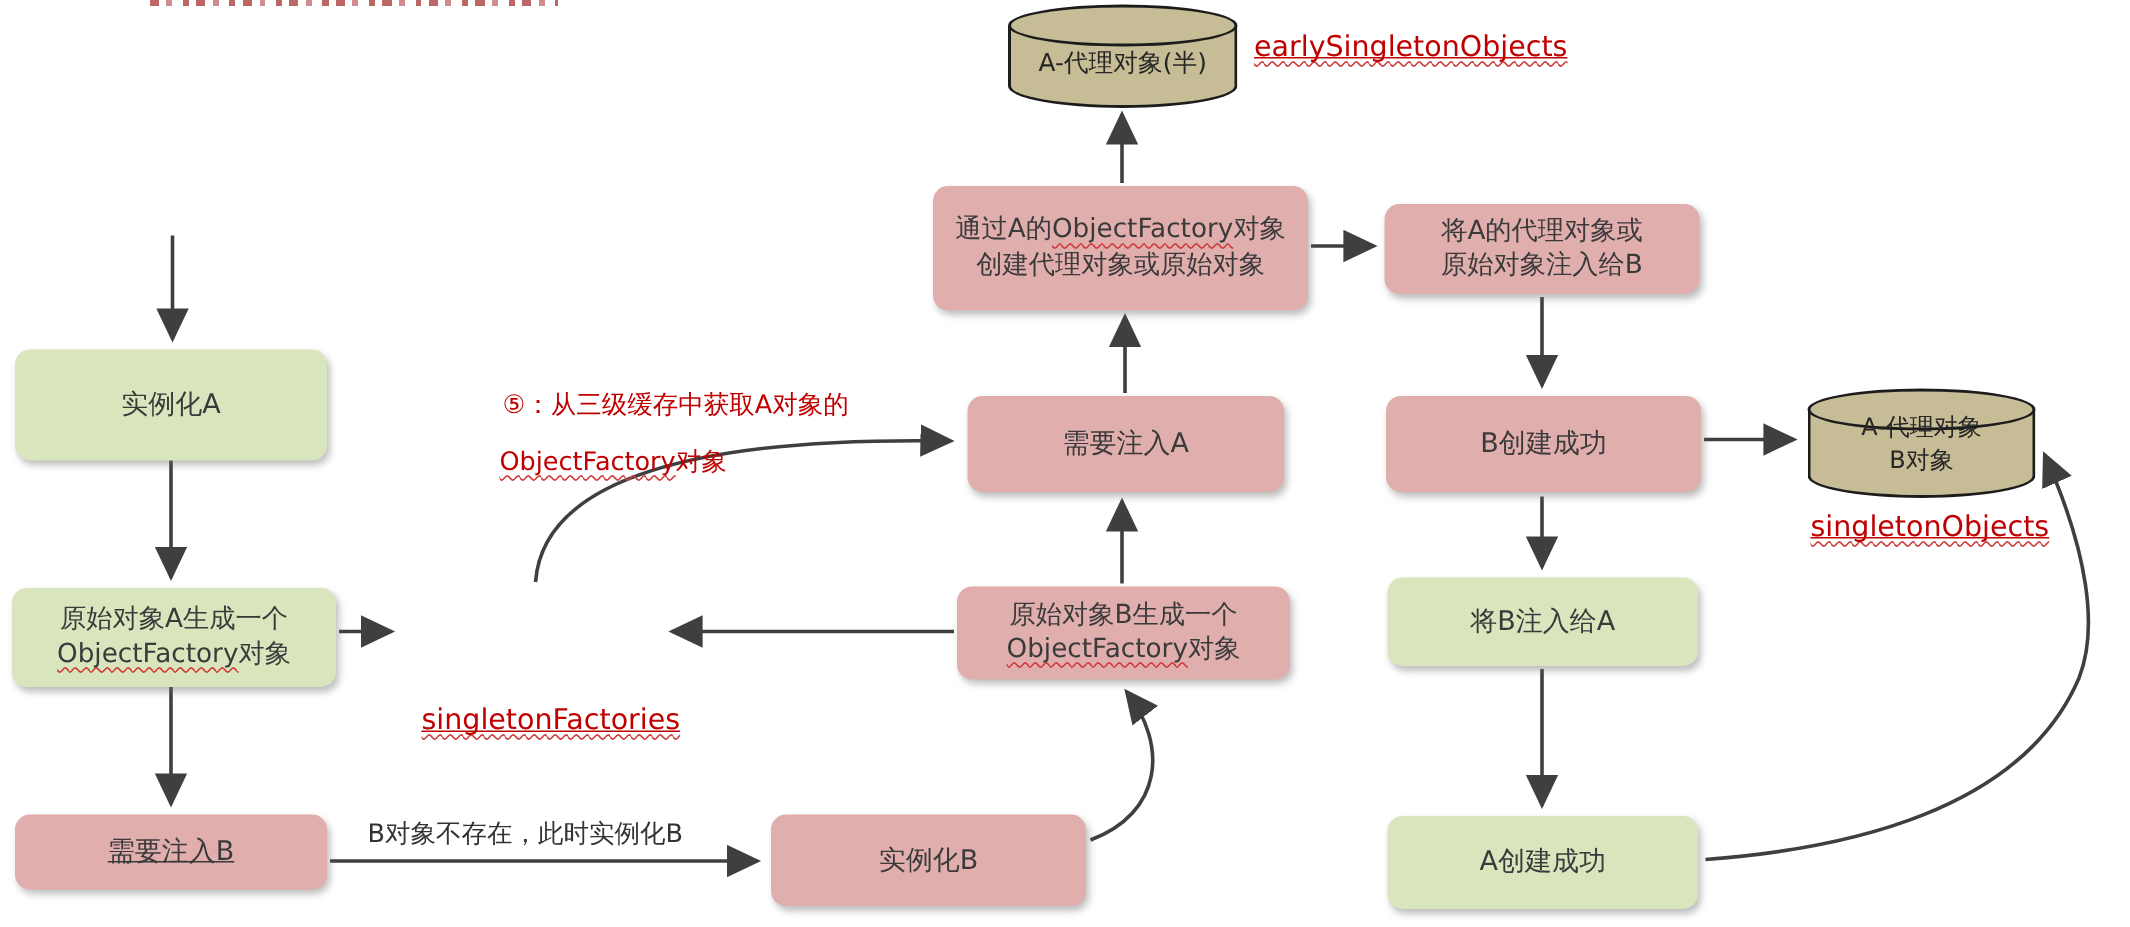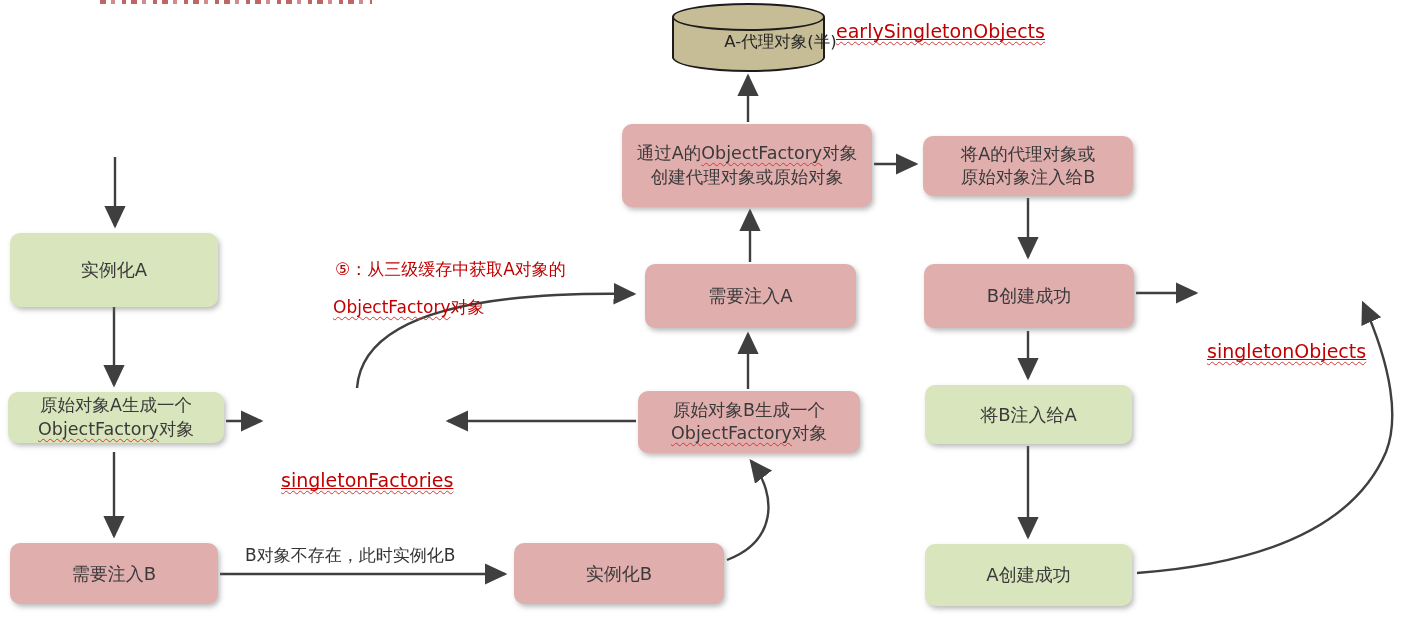--- a/index.html
+++ b/index.html
@@ -19,21 +19,21 @@
   .cyl{
     position:absolute;z-index:2;background:#c6bd96;border:2.3px solid #1c1c1c;border-top:none;
     border-radius:0 0 78px 78px / 0 0 15px 15px;box-sizing:border-box;
   }
   .cyl::before{
     content:"";position:absolute;top:-14px;left:-2.3px;right:-2.3px;height:28px;
     background:#c6bd96;border:2.3px solid #1c1c1c;border-radius:50%;box-sizing:border-box;
   }
   .cyl-text{
     position:relative;z-index:3;width:100%;text-align:center;color:#262626;
-    font-size:16px;line-height:1.45;padding-left:32px;
+    font-size:16px;line-height:1.45;
   }
   .redlabel{
     position:absolute;z-index:2;color:#c00000;font-size:19px;
     text-decoration:underline;text-decoration-skip-ink:none;
   }
   .rednote{
     position:absolute;z-index:2;color:#c00000;font-size:17px;white-space:nowrap;
   }
   .edgelabel{position:absolute;z-index:2;color:#333333;font-size:17px;white-space:nowrap;}
   .sq{ text-decoration:underline wavy #d03a3a;text-decoration-thickness:1px;
@@ -79,27 +79,27 @@
       <path d="M1028,331 L1028,378" marker-end="url(#ah)"></path>
       <path d="M1028,446 L1028,537" marker-end="url(#ah)"></path>
       <path d="M1137,573 C1230,566 1348,541 1386,452 C1399,419 1392,368 1363,303" marker-end="url(#ah)"></path>
     </g>
   </svg>
 
   <div class="node green" style="left:10px;top:233px;width:208px;height:74px;">
     <span>实例化A</span>
   </div>
 
-  <div class="node green" style="left:8px;top:392px;width:216px;height:51px;font-size:17.5px;">
+  <div class="node green" style="left:8px;top:392px;width:216px;height:66px;font-size:17.5px;">
     <span><span>原始对象A生成一个</span><br>
       <span class="sq">ObjectFactory</span><span>对象</span>
     </span>
   </div>
 
-  <div class="node pink" style="left:10px;top:543px;width:208px;height:61px;">
+  <div class="node pink" style="left:10px;top:543px;width:208px;height:50px;text-decoration:underline;">
     <span>需要注入B</span>
   </div>
 
   <div class="edgelabel" style="left:245px;top:544px;">B对象不存在，此时实例化B</div>
 
   <div class="node pink" style="left:514px;top:543px;width:210px;height:61px;">
     <span>实例化B</span>
   </div>
 
   <div class="redlabel" style="left:281px;top:469px;"><span class="sq">singletonFactories</span></div>
@@ -137,15 +137,21 @@
   </div>
 
   <div class="node green" style="left:925px;top:385px;width:207px;height:59px;">
     <span>将B注入给A</span>
   </div>
 
   <div class="node green" style="left:925px;top:544px;width:207px;height:62px;">
     <span>A创建成功</span>
   </div>
 
+  <div class="cyl" style="left:1205px;top:273px;width:152px;height:59px;">
+    <div class="cyl-text" style="padding-top:1px;line-height:1.4;">
+      <span>A-代理对象</span><br>
+      <span>B对象</span>
+    </div>
+  </div>
   <div class="redlabel" style="left:1207px;top:340px;"><span class="sq">singletonObjects</span></div>
 
 </div>
 
 </body></html>

